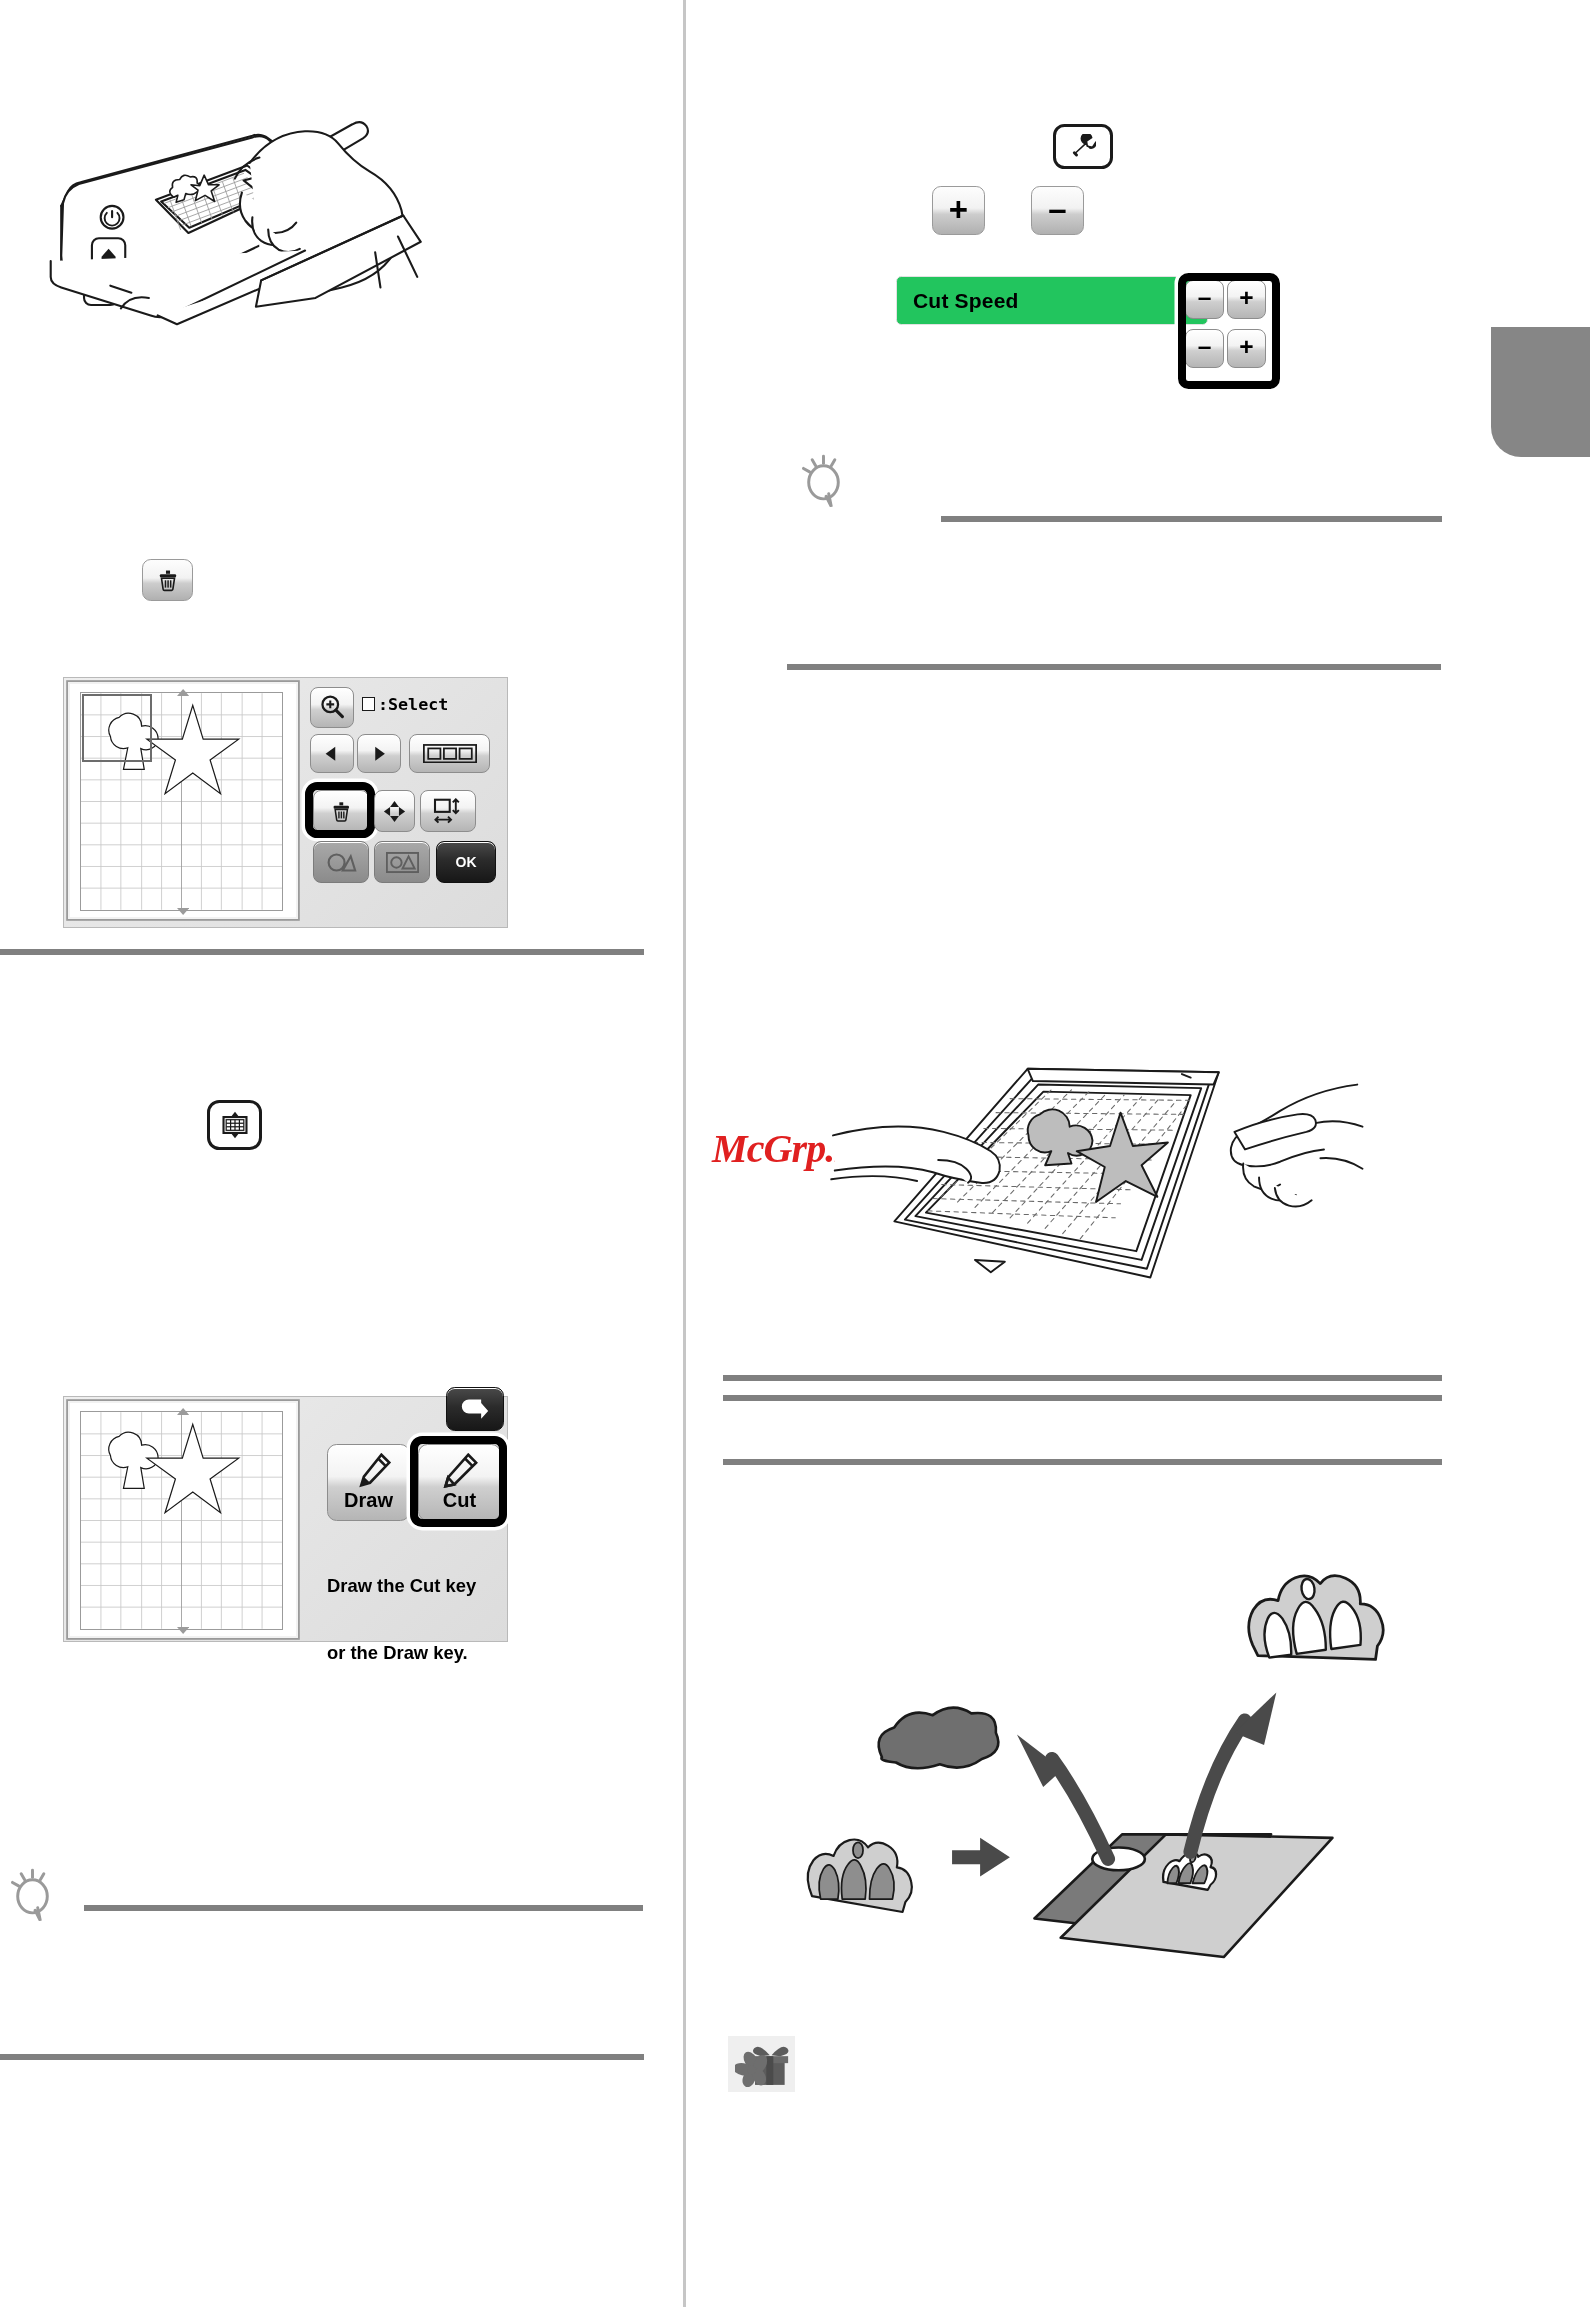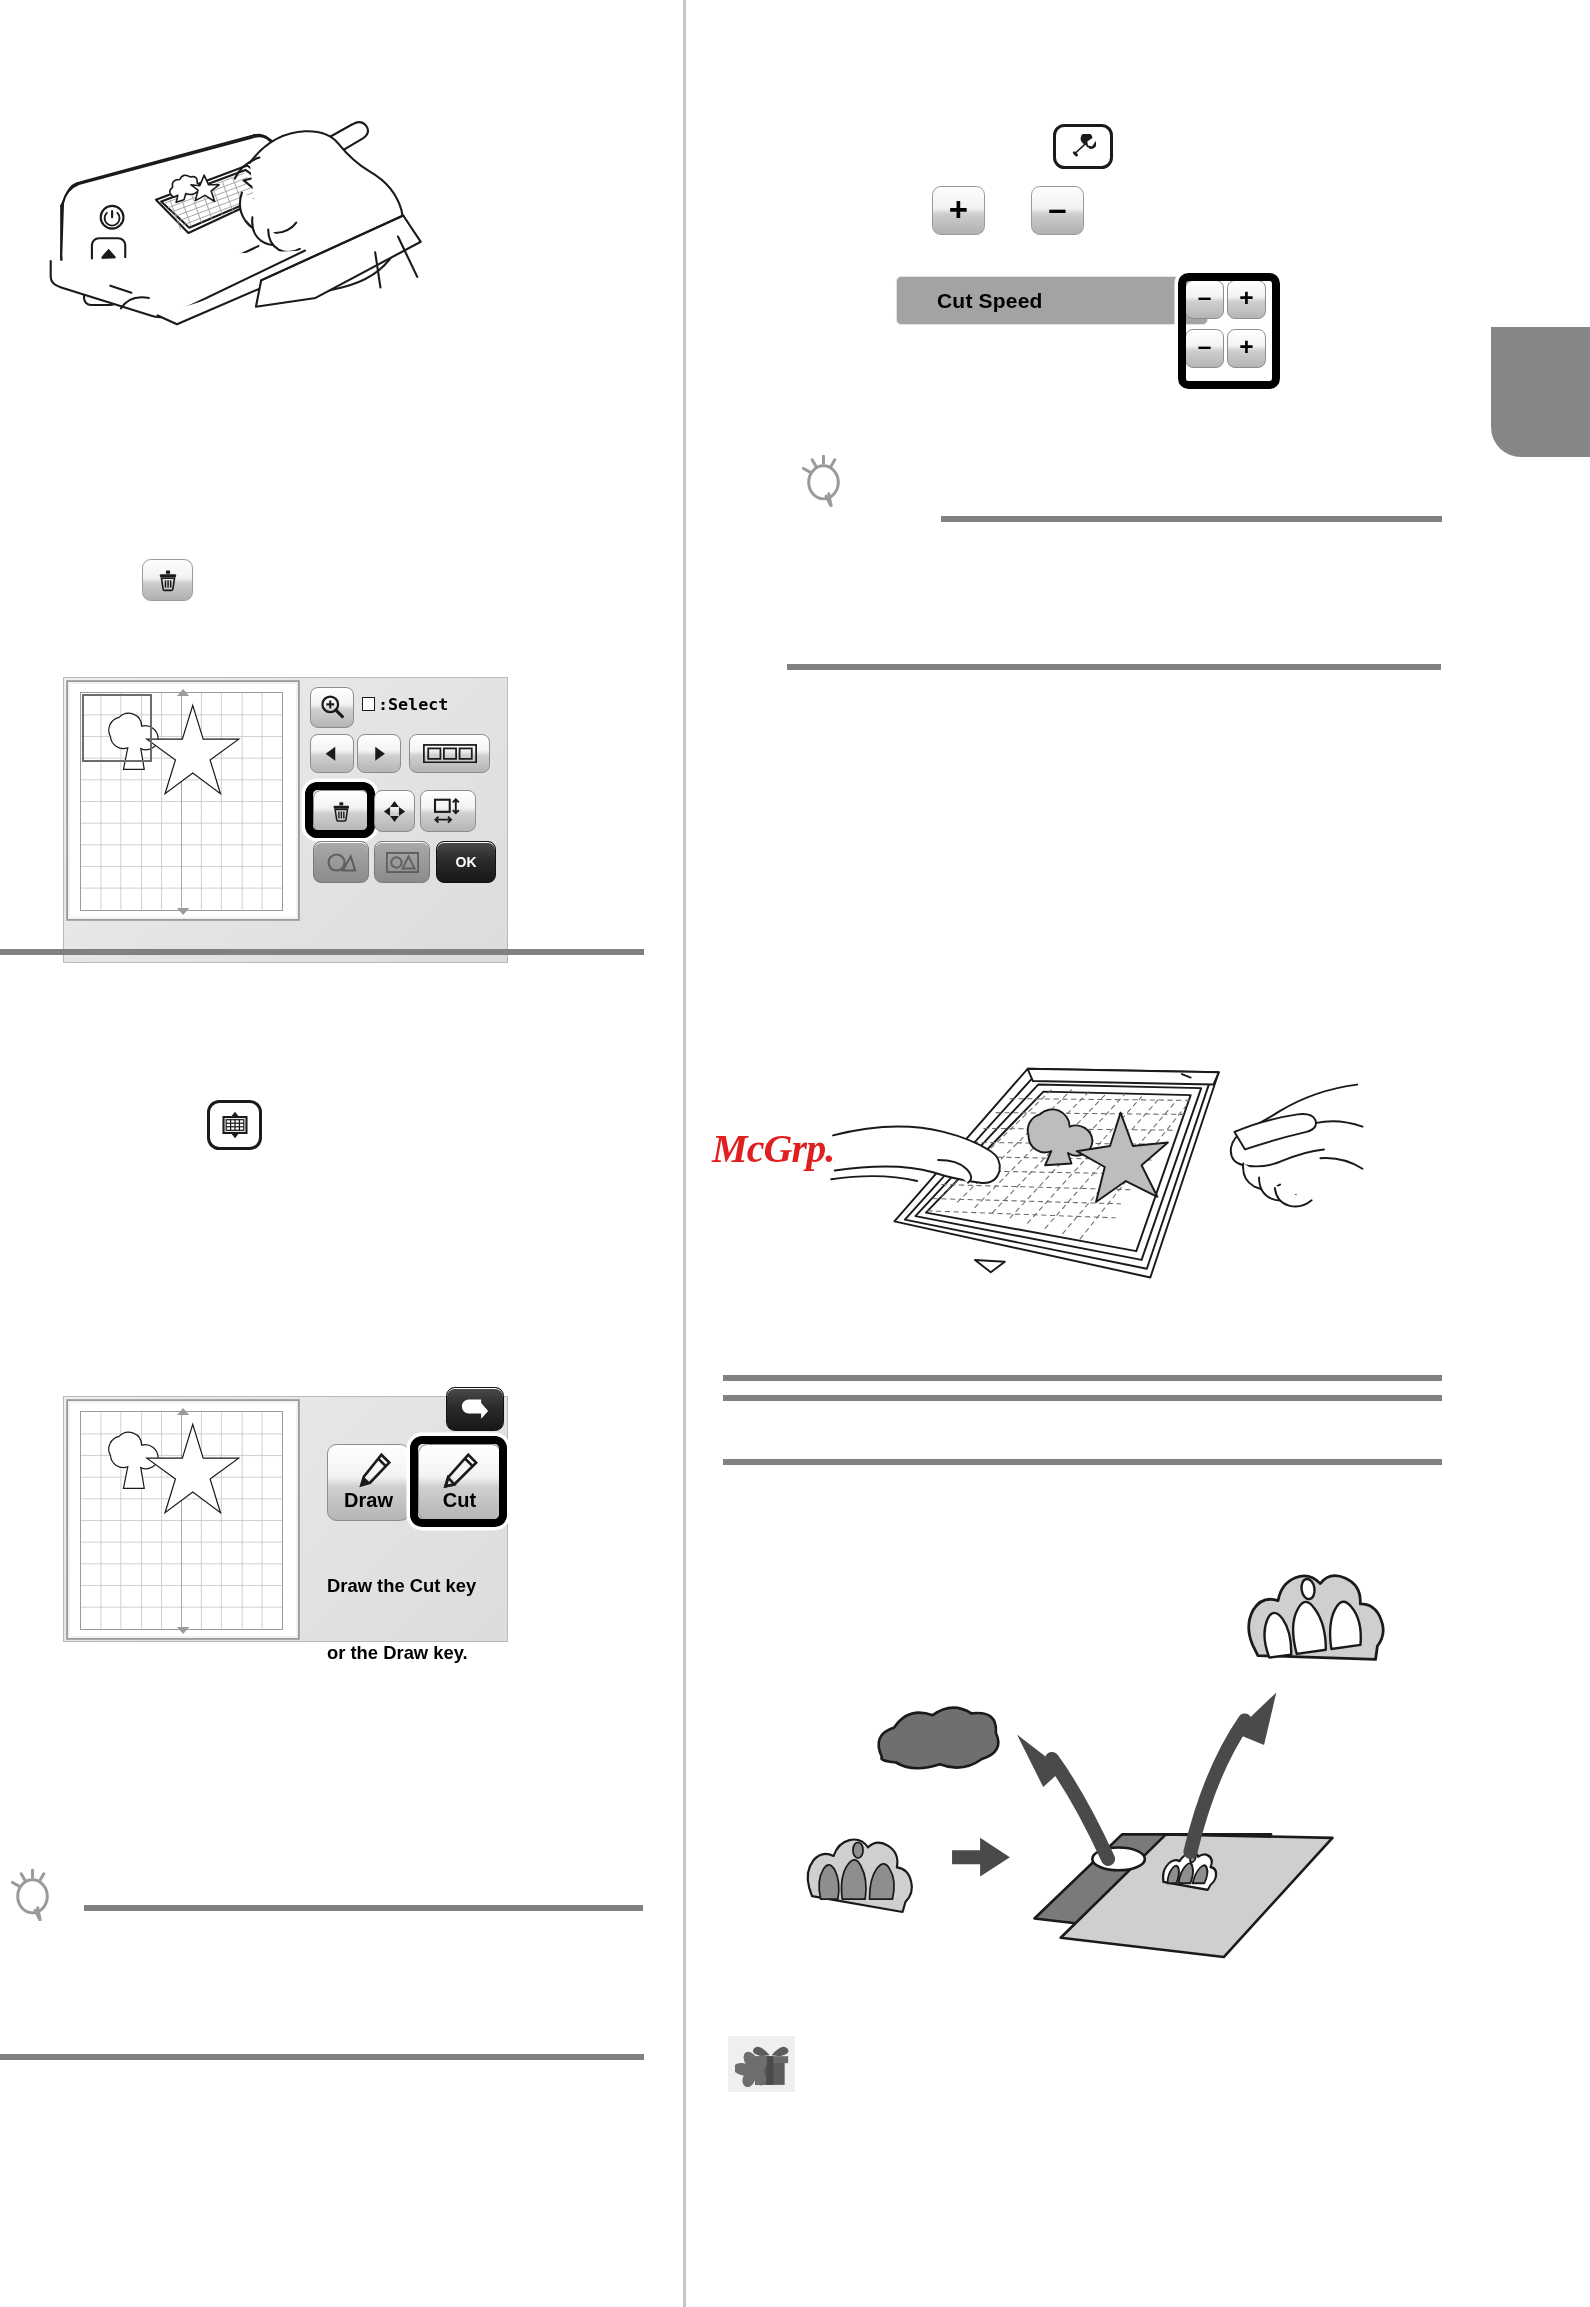--- a/index.html
+++ b/index.html
@@ -33,22 +33,22 @@
   
   .lcd{position:absolute;background:linear-gradient(135deg,#efefef 0%,#e6e6e6 40%,#dcdcdc 100%);
        border:1.8px solid #b9b9b9;box-sizing:border-box;}
   .mat{position:absolute;background:#fff;border:2.6px solid #f2f2f2;box-sizing:border-box;
        box-shadow:0 0 0 1.8px #9a9a9a;}
   .matinner{position:absolute;border:1.8px solid #9b9b9b;box-sizing:border-box;}
   .selbox{position:absolute;border:2.6px solid #6c6c6c;box-sizing:border-box;}
   .lbl{font-weight:bold;}
 
   
-  .setrow{position:absolute;box-sizing:border-box;border:1.8px solid #e2e2e2;background:#a3a3a3;
-          border-radius:5.3px;display:flex;align-items:center;padding-left:24px;}
+  .setrow{position:absolute;box-sizing:border-box;border:1.8px solid #e2e2e2;background:#22c55e;
+          border-radius:5.3px;display:flex;align-items:center;}
   .setrow .name{font-weight:bold;font-size:21px;margin-left:16px;letter-spacing:0.2px;}
   .setval{position:absolute;background:#111;color:#fff;font-weight:bold;font-size:19.3px;
           width:17.5px;height:23px;display:flex;align-items:center;justify-content:center;}
 
   .wm{position:absolute;color:#e02020;font-style:italic;font-weight:bold;
       font-family:"Liberation Serif",serif;font-size:40px;letter-spacing:-0.9px;}
   .gift{position:absolute;background:#efefef;display:flex;align-items:center;justify-content:center;}
   .art{position:absolute;}
   .art svg{display:block;}
   .txt{position:absolute;white-space:pre;}
@@ -129,21 +129,21 @@
     <svg viewBox="0 0 32 30" width="26" height="24.6">
       <rect x="13.5" y="3" width="5" height="4" fill="#1a1a1a"></rect>
       <rect x="6" y="7.5" width="20" height="4" rx="1.4" fill="#1a1a1a"></rect>
       <path d="M8 12.5 h16 l-2 13.5 a1.6 1.6 0 0 1 -1.6 1.4 h-8.8 a1.6 1.6 0 0 1 -1.6 -1.4 Z" fill="none" stroke="#1a1a1a" stroke-width="2"></path>
       <rect x="12" y="15" width="1.8" height="9" fill="#1a1a1a"></rect>
       <rect x="15.2" y="15" width="1.8" height="9" fill="#1a1a1a"></rect>
       <rect x="18.4" y="15" width="1.8" height="9" fill="#1a1a1a"></rect>
     </svg>
   </div>
 
-  <div class="lcd" style="left:63px;top:677px;width:445px;height:286px;">
+  <div class="lcd" style="left:63px;top:677px;width:445px;height:251px;">
 
     <div class="mat" style="left:3.5px;top:3.5px;width:230px;height:237px;">
       <div class="matinner" style="left:10.5px;top:8.8px;width:203px;height:219px;">
         <svg viewBox="0 0 232 250" width="100%" height="100%">
           <g stroke="#c9c9c9" stroke-width="1">
             <line x1="0" y1="25" x2="232" y2="25"></line>
               <line x1="0" y1="50" x2="232" y2="50"></line>
             <line x1="0" y1="75" x2="232" y2="75"></line>
               <line x1="0" y1="100" x2="232" y2="100"></line>
             <line x1="0" y1="125" x2="232" y2="125"></line>

